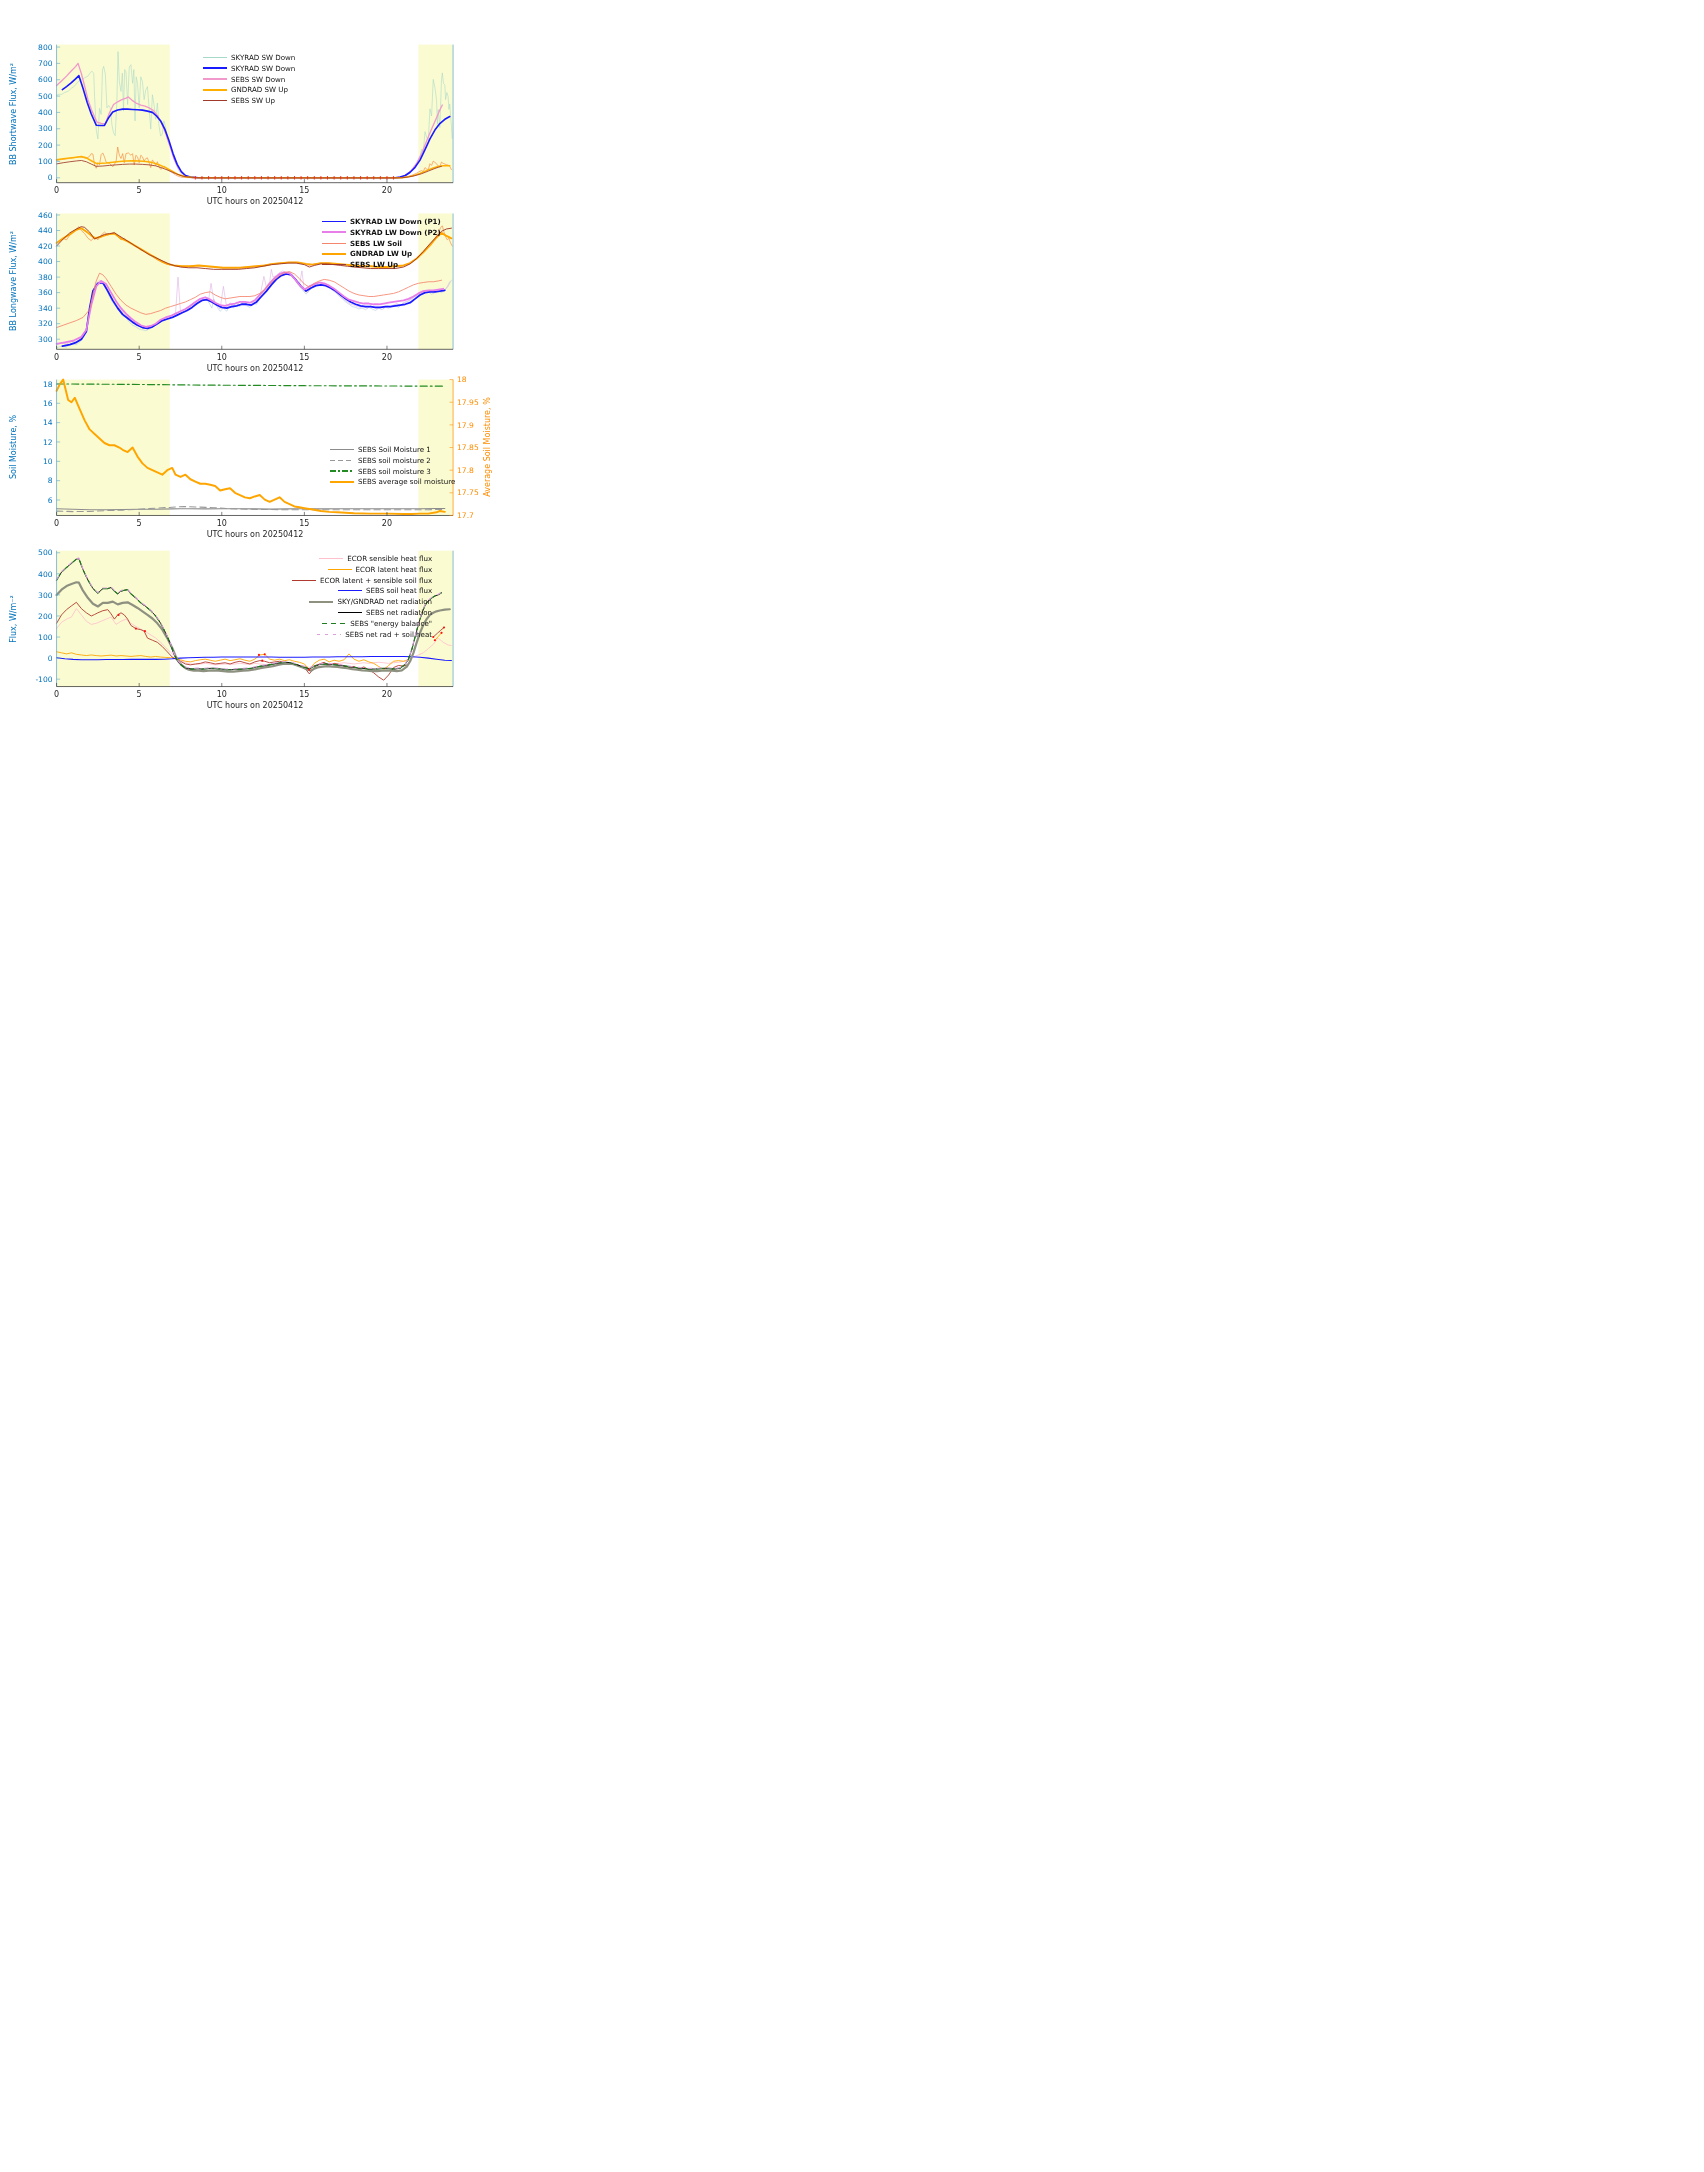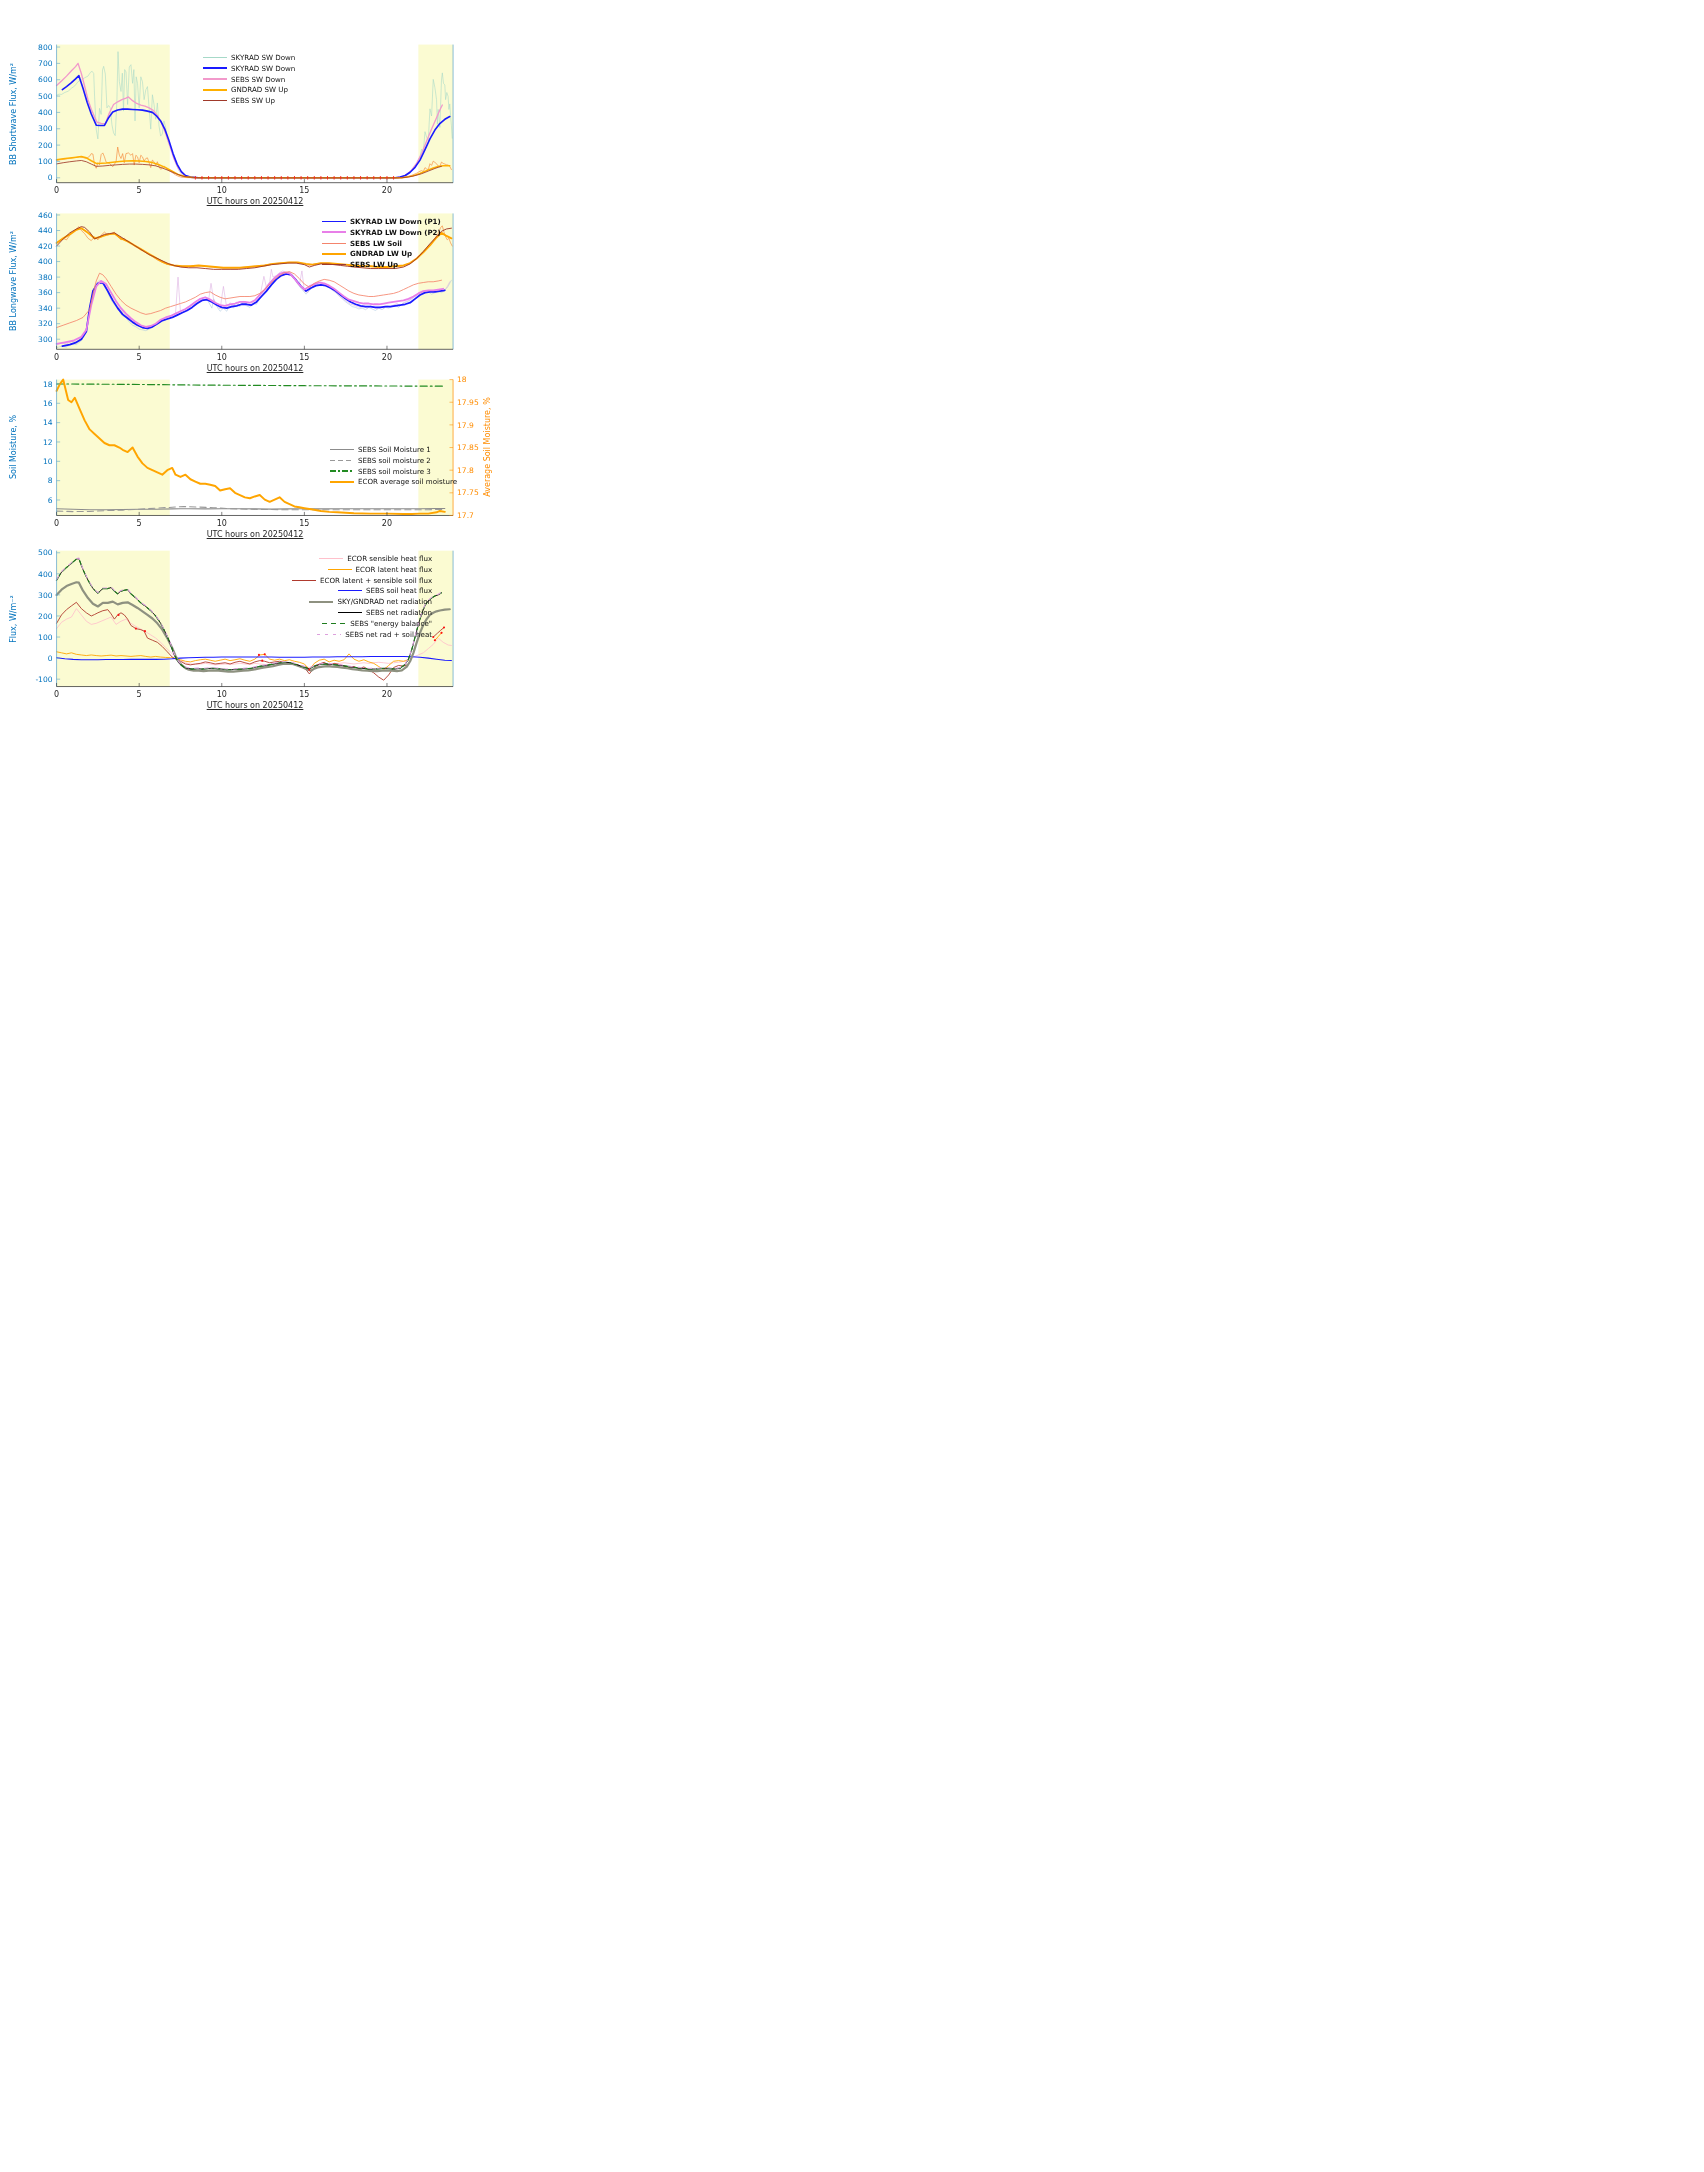--- a/index.html
+++ b/index.html
@@ -1,20 +1,20 @@
 <!DOCTYPE html>
 <html style="font-size:7.1px"><head>
 <meta charset="utf-8">
 <style>
   html,body{margin:0;padding:0;background:#fff;}
   #figure{position:relative;width:568px;height:724px;background:#fff;
           font-family:"DejaVu Sans","Liberation Sans",sans-serif;overflow:hidden;}
   svg{position:absolute;left:0;top:0;}
   .ylabel,.xlabel{position:absolute;font-size:8px;color:#0072BD;white-space:nowrap;}
-  .xlabel{color:#262626;transform:translateX(-50%);text-decoration:underline;}
+  .xlabel{color:#262626;transform:translateX(-50%);}
   .ylabel{transform:translate(-50%,-50%) rotate(-90deg);}
   .ylabel.right{color:#FF8C00;}
   .legend{position:absolute;display:flex;flex-direction:column;gap:1.8px;}
   .legend-row{display:flex;align-items:center;height:9px;gap:4px;}
   .sample{display:inline-block;width:24px;flex:0 0 24px;}
   .legend-label{font-size:7.1px;color:#111;white-space:nowrap;}
 </style>
 </head>
 <body>
 
@@ -292,21 +292,21 @@
     <div class="legend-row">
         <span class="sample" style="height: 0.9px; background: repeating-linear-gradient(90deg, rgb(153, 153, 153) 0px, rgb(153, 153, 153) 5px, transparent 5px, transparent 8.2px);"></span>
         <span class="legend-label">SEBS soil moisture 2</span>
       </div>
     <div class="legend-row">
         <span class="sample" style="height: 1.3px; background: repeating-linear-gradient(90deg, rgb(34, 139, 34) 0px, rgb(34, 139, 34) 5.7px, transparent 5.7px, transparent 8.2px, rgb(34, 139, 34) 8.2px, rgb(34, 139, 34) 9.6px, transparent 9.6px, transparent 12px);"></span>
         <span class="legend-label">SEBS soil moisture 3</span>
       </div>
     <div class="legend-row">
         <span class="sample" style="height: 1.8px; background: rgb(255, 165, 0);"></span>
-        <span class="legend-label">ECOR average soil moisture</span>
+        <span class="legend-label">SEBS average soil moisture</span>
       </div>
   </div>
   <div class="legend" id="legend-3" style="left: 292px; top: 554px; align-items: flex-end;">
     <div class="legend-row">
         <span class="sample" style="height: 0.9px; background: rgb(255, 192, 203);"></span>
         <span class="legend-label">ECOR sensible heat flux</span>
       </div>
     <div class="legend-row">
         <span class="sample" style="height: 0.9px; background: rgb(255, 165, 0);"></span>
         <span class="legend-label">ECOR latent heat flux</span>

